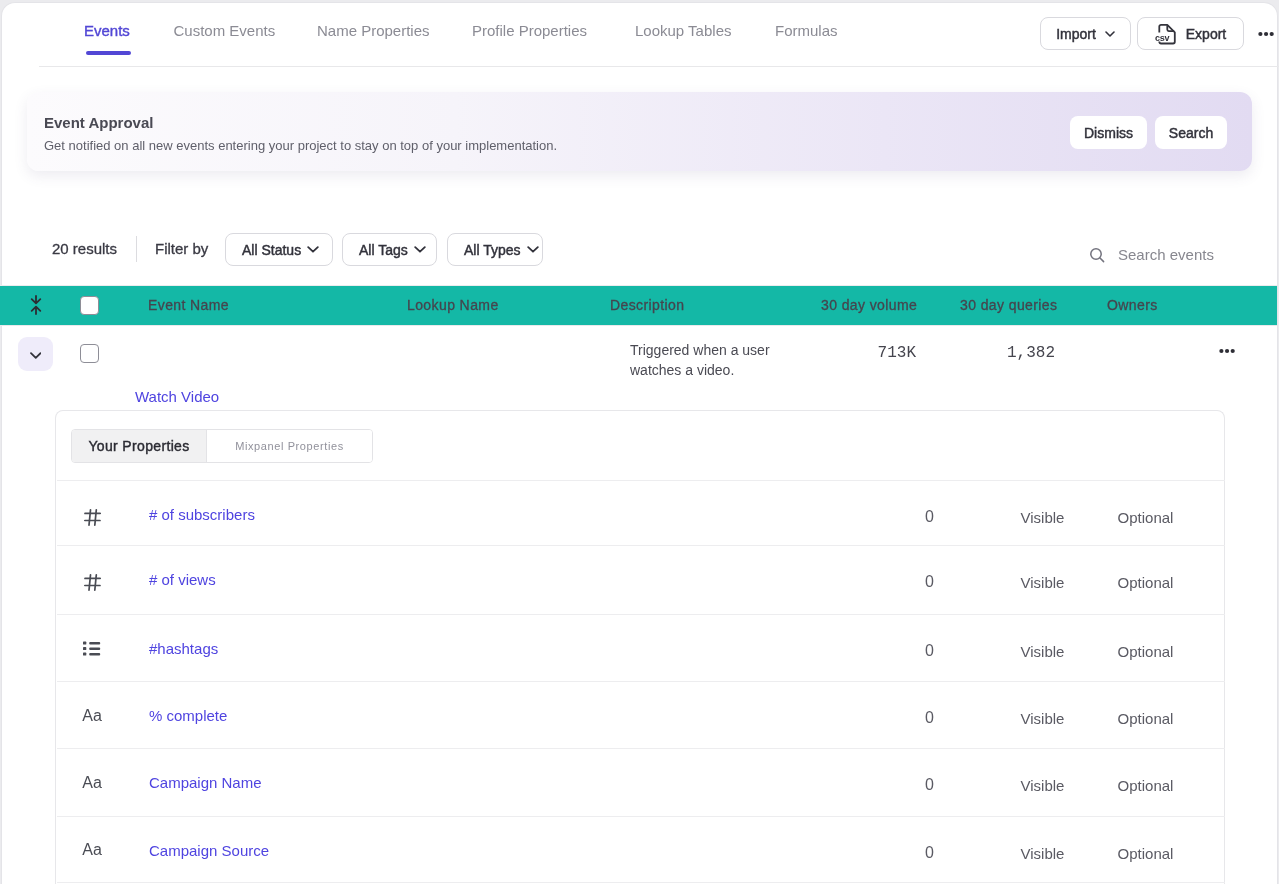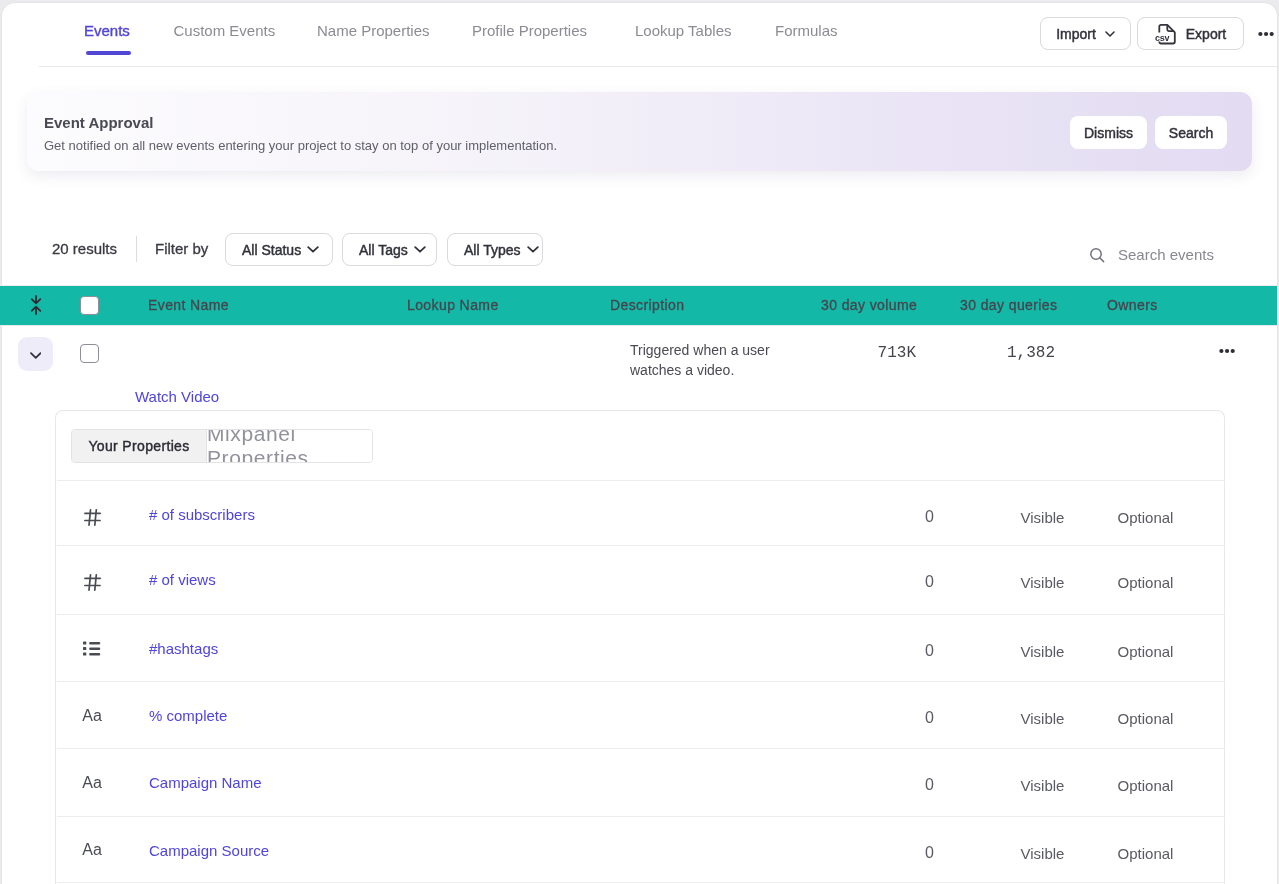--- a/index.html
+++ b/index.html
@@ -47,21 +47,21 @@
 .rowtxt { font-size:14px; color:#45454e; }
 
 
 .panel { position:absolute; left:55px; top:410px; width:1170px; height:500px;
   border:1px solid #e7e7ea; border-radius:8px 8px 0 0; border-bottom:none; background:#fff; }
 .seg { position:absolute; left:15px; top:18px; height:34px; display:flex;
   border:1px solid #e3e3e6; border-radius:4px; overflow:hidden; }
 .seg .s1 { width:135px; background:#f1f1f2; display:flex; align-items:center; justify-content:center;
   font-size:14px; font-weight:400; -webkit-text-stroke:0.4px #2b2b33; letter-spacing:0.35px; color:#2b2b33; border-right:1px solid #e3e3e6; }
 .seg .s2 { width:165px; background:#fff; display:flex; align-items:center; justify-content:center;
-  font-size:21px; color:#91919b; font-weight:400; letter-spacing:0.6px; }
+  font-size:11px; color:#91919b; font-weight:400; letter-spacing:0.6px; }
 .prow { position:absolute; left:1px; width:1168px; height:67px; border-top:1px solid #ededef; }
 .prow .icon { position:absolute; left:15px; top:0; width:40px; height:67px; display:flex; align-items:center; justify-content:center;
   color:#4a4a52; font-weight:700; }
 .prow .plink { position:absolute; left:92px; top:25px; font-size:15px; color:#4f44e0; }
 .prow .v0 { position:absolute; left:817px; top:27px; width:60px; text-align:right; font-size:16px; color:#5a5a63; }
 .prow .vis { position:absolute; left:945.5px; top:28px; width:80px; text-align:center; font-size:15px; color:#5a5a63; }
 .prow .opt { position:absolute; left:1043.5px; top:28px; width:90px; text-align:center; font-size:15px; color:#5a5a63; }
 </style>
 </head>
 <body>

